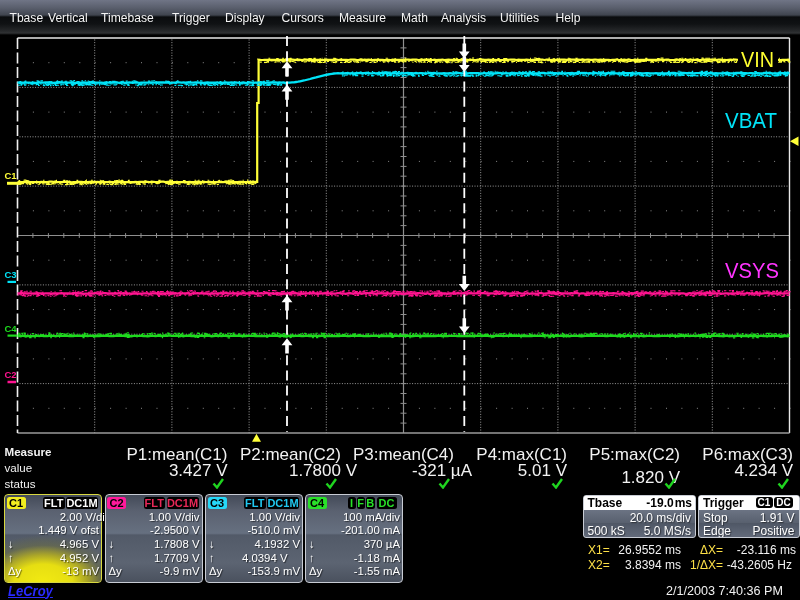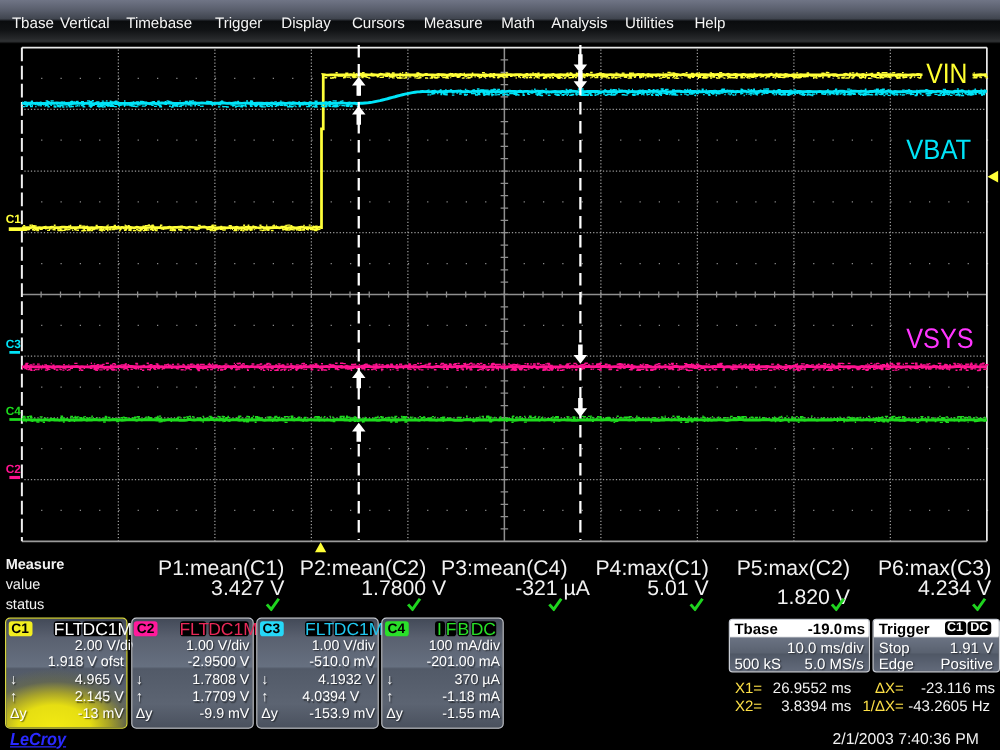--- a/index.html
+++ b/index.html
@@ -8,21 +8,21 @@
 .mc{position:absolute;width:120px;text-align:right;color:#f2f2f2;font-size:17px}
 .mk{position:absolute} .mk svg{display:block}
 #mlbl div{position:absolute;left:4.5px;color:#f2f2f2;font-size:11.6px}
 .cbox{position:absolute;top:494px;width:96px;height:87px;border:1.4px solid;border-radius:4px;
  background:linear-gradient(180deg,#434a58 0%,#5a6170 18%,#667080 44%,#525a68 46%,#5c6472 78%,#4a515e 100%);overflow:hidden}
 .glow{position:absolute;left:0;bottom:0;width:96px;height:87px;
  background:radial-gradient(ellipse 76px 47px at 40% 100%,#f2ea12 0%,#e6de12 38%,rgba(190,182,24,0.8) 58%,rgba(120,118,40,0.35) 78%,rgba(90,90,40,0) 100%)}
 .ctab{position:absolute;top:496.5px;width:19px;height:12px;border-radius:2.5px;color:#000;
  font-size:11px;font-weight:bold;text-align:center;line-height:12.5px}
 .hchip{position:absolute;top:496.5px;height:12px;background:#000;border-radius:2.5px;
- font-size:14px;font-weight:normal;text-align:center;line-height:13px}
+ font-size:11px;font-weight:bold;text-align:center;line-height:13px}
 .br{position:absolute;text-align:right;color:#fff;font-size:11.4px;text-shadow:1px 1px 1px rgba(0,0,0,0.55)}
 .bl{position:absolute;color:#fff;font-size:11.4px;text-shadow:1px 1px 1px rgba(0,0,0,0.55)}
 .ibox{position:absolute;top:494.5px;height:41.5px;border:1.2px solid #c8ccd4;border-radius:3px;overflow:hidden;background:linear-gradient(180deg,#fff 0px,#fff 13.5px,#6b7383 14px,#59616f 26.5px,#4e5664 26.5px,#616979 40px)}
 .ihdr{position:absolute;left:0;top:0;right:0;height:13.5px;background:#fff;color:#000;font-size:12px;font-weight:bold}
 .irow{position:absolute;left:0;right:0;height:13px;color:#fff;font-size:12px;text-shadow:1px 1px 1px rgba(0,0,0,0.5)}
 .xl{position:absolute;color:#fde047;font-size:12px}
 .xr{position:absolute;color:#f2f2f2;font-size:12px;text-align:right}
 </style></head><body>
 <svg width="800" height="600" viewBox="0 0 800 600" style="position:absolute;left:0;top:0">
 <path d="M94.7 39.5v1M94.7 42.1v1M94.7 44.7v1M94.7 47.3v1M94.7 49.9v1M94.7 52.5v1M94.7 55.1v1M94.7 57.7v1M94.7 60.3v1M94.7 62.9v1M94.7 65.5v1M94.7 68.1v1M94.7 70.7v1M94.7 73.3v1M94.7 75.9v1M94.7 78.5v1M94.7 81.1v1M94.7 83.7v1M94.7 86.3v1M94.7 88.9v1M94.7 91.5v1M94.7 94.1v1M94.7 96.7v1M94.7 99.3v1M94.7 101.9v1M94.7 104.5v1M94.7 107.1v1M94.7 109.7v1M94.7 112.3v1M94.7 114.9v1M94.7 117.5v1M94.7 120.1v1M94.7 122.7v1M94.7 125.3v1M94.7 127.9v1M94.7 130.5v1M94.7 133.1v1M94.7 135.7v1M94.7 138.3v1M94.7 140.9v1M94.7 143.5v1M94.7 146.1v1M94.7 148.7v1M94.7 151.3v1M94.7 153.9v1M94.7 156.5v1M94.7 159.1v1M94.7 161.7v1M94.7 164.3v1M94.7 166.9v1M94.7 169.5v1M94.7 172.1v1M94.7 174.7v1M94.7 177.3v1M94.7 179.9v1M94.7 182.5v1M94.7 185.1v1M94.7 187.7v1M94.7 190.3v1M94.7 192.9v1M94.7 195.5v1M94.7 198.1v1M94.7 200.7v1M94.7 203.3v1M94.7 205.9v1M94.7 208.5v1M94.7 211.1v1M94.7 213.7v1M94.7 216.3v1M94.7 218.9v1M94.7 221.5v1M94.7 224.1v1M94.7 226.7v1M94.7 229.3v1M94.7 231.9v1M94.7 234.5v1M94.7 237.1v1M94.7 239.7v1M94.7 242.3v1M94.7 244.9v1M94.7 247.5v1M94.7 250.1v1M94.7 252.7v1M94.7 255.3v1M94.7 257.9v1M94.7 260.5v1M94.7 263.1v1M94.7 265.7v1M94.7 268.3v1M94.7 270.9v1M94.7 273.5v1M94.7 276.1v1M94.7 278.7v1M94.7 281.3v1M94.7 283.9v1M94.7 286.5v1M94.7 289.1v1M94.7 291.7v1M94.7 294.3v1M94.7 296.9v1M94.7 299.5v1M94.7 302.1v1M94.7 304.7v1M94.7 307.3v1M94.7 309.9v1M94.7 312.5v1M94.7 315.1v1M94.7 317.7v1M94.7 320.3v1M94.7 322.9v1M94.7 325.5v1M94.7 328.1v1M94.7 330.7v1M94.7 333.3v1M94.7 335.9v1M94.7 338.5v1M94.7 341.1v1M94.7 343.7v1M94.7 346.3v1M94.7 348.9v1M94.7 351.5v1M94.7 354.1v1M94.7 356.7v1M94.7 359.3v1M94.7 361.9v1M94.7 364.5v1M94.7 367.1v1M94.7 369.7v1M94.7 372.3v1M94.7 374.9v1M94.7 377.5v1M94.7 380.1v1M94.7 382.7v1M94.7 385.3v1M94.7 387.9v1M94.7 390.5v1M94.7 393.1v1M94.7 395.7v1M94.7 398.3v1M94.7 400.9v1M94.7 403.5v1M94.7 406.1v1M94.7 408.7v1M94.7 411.3v1M94.7 413.9v1M94.7 416.5v1M94.7 419.1v1M94.7 421.7v1M94.7 424.3v1M94.7 426.9v1M94.7 429.5v1M94.7 432.1v1M171.9 39.5v1M171.9 42.1v1M171.9 44.7v1M171.9 47.3v1M171.9 49.9v1M171.9 52.5v1M171.9 55.1v1M171.9 57.7v1M171.9 60.3v1M171.9 62.9v1M171.9 65.5v1M171.9 68.1v1M171.9 70.7v1M171.9 73.3v1M171.9 75.9v1M171.9 78.5v1M171.9 81.1v1M171.9 83.7v1M171.9 86.3v1M171.9 88.9v1M171.9 91.5v1M171.9 94.1v1M171.9 96.7v1M171.9 99.3v1M171.9 101.9v1M171.9 104.5v1M171.9 107.1v1M171.9 109.7v1M171.9 112.3v1M171.9 114.9v1M171.9 117.5v1M171.9 120.1v1M171.9 122.7v1M171.9 125.3v1M171.9 127.9v1M171.9 130.5v1M171.9 133.1v1M171.9 135.7v1M171.9 138.3v1M171.9 140.9v1M171.9 143.5v1M171.9 146.1v1M171.9 148.7v1M171.9 151.3v1M171.9 153.9v1M171.9 156.5v1M171.9 159.1v1M171.9 161.7v1M171.9 164.3v1M171.9 166.9v1M171.9 169.5v1M171.9 172.1v1M171.9 174.7v1M171.9 177.3v1M171.9 179.9v1M171.9 182.5v1M171.9 185.1v1M171.9 187.7v1M171.9 190.3v1M171.9 192.9v1M171.9 195.5v1M171.9 198.1v1M171.9 200.7v1M171.9 203.3v1M171.9 205.9v1M171.9 208.5v1M171.9 211.1v1M171.9 213.7v1M171.9 216.3v1M171.9 218.9v1M171.9 221.5v1M171.9 224.1v1M171.9 226.7v1M171.9 229.3v1M171.9 231.9v1M171.9 234.5v1M171.9 237.1v1M171.9 239.7v1M171.9 242.3v1M171.9 244.9v1M171.9 247.5v1M171.9 250.1v1M171.9 252.7v1M171.9 255.3v1M171.9 257.9v1M171.9 260.5v1M171.9 263.1v1M171.9 265.7v1M171.9 268.3v1M171.9 270.9v1M171.9 273.5v1M171.9 276.1v1M171.9 278.7v1M171.9 281.3v1M171.9 283.9v1M171.9 286.5v1M171.9 289.1v1M171.9 291.7v1M171.9 294.3v1M171.9 296.9v1M171.9 299.5v1M171.9 302.1v1M171.9 304.7v1M171.9 307.3v1M171.9 309.9v1M171.9 312.5v1M171.9 315.1v1M171.9 317.7v1M171.9 320.3v1M171.9 322.9v1M171.9 325.5v1M171.9 328.1v1M171.9 330.7v1M171.9 333.3v1M171.9 335.9v1M171.9 338.5v1M171.9 341.1v1M171.9 343.7v1M171.9 346.3v1M171.9 348.9v1M171.9 351.5v1M171.9 354.1v1M171.9 356.7v1M171.9 359.3v1M171.9 361.9v1M171.9 364.5v1M171.9 367.1v1M171.9 369.7v1M171.9 372.3v1M171.9 374.9v1M171.9 377.5v1M171.9 380.1v1M171.9 382.7v1M171.9 385.3v1M171.9 387.9v1M171.9 390.5v1M171.9 393.1v1M171.9 395.7v1M171.9 398.3v1M171.9 400.9v1M171.9 403.5v1M171.9 406.1v1M171.9 408.7v1M171.9 411.3v1M171.9 413.9v1M171.9 416.5v1M171.9 419.1v1M171.9 421.7v1M171.9 424.3v1M171.9 426.9v1M171.9 429.5v1M171.9 432.1v1M249.1 39.5v1M249.1 42.1v1M249.1 44.7v1M249.1 47.3v1M249.1 49.9v1M249.1 52.5v1M249.1 55.1v1M249.1 57.7v1M249.1 60.3v1M249.1 62.9v1M249.1 65.5v1M249.1 68.1v1M249.1 70.7v1M249.1 73.3v1M249.1 75.9v1M249.1 78.5v1M249.1 81.1v1M249.1 83.7v1M249.1 86.3v1M249.1 88.9v1M249.1 91.5v1M249.1 94.1v1M249.1 96.7v1M249.1 99.3v1M249.1 101.9v1M249.1 104.5v1M249.1 107.1v1M249.1 109.7v1M249.1 112.3v1M249.1 114.9v1M249.1 117.5v1M249.1 120.1v1M249.1 122.7v1M249.1 125.3v1M249.1 127.9v1M249.1 130.5v1M249.1 133.1v1M249.1 135.7v1M249.1 138.3v1M249.1 140.9v1M249.1 143.5v1M249.1 146.1v1M249.1 148.7v1M249.1 151.3v1M249.1 153.9v1M249.1 156.5v1M249.1 159.1v1M249.1 161.7v1M249.1 164.3v1M249.1 166.9v1M249.1 169.5v1M249.1 172.1v1M249.1 174.7v1M249.1 177.3v1M249.1 179.9v1M249.1 182.5v1M249.1 185.1v1M249.1 187.7v1M249.1 190.3v1M249.1 192.9v1M249.1 195.5v1M249.1 198.1v1M249.1 200.7v1M249.1 203.3v1M249.1 205.9v1M249.1 208.5v1M249.1 211.1v1M249.1 213.7v1M249.1 216.3v1M249.1 218.9v1M249.1 221.5v1M249.1 224.1v1M249.1 226.7v1M249.1 229.3v1M249.1 231.9v1M249.1 234.5v1M249.1 237.1v1M249.1 239.7v1M249.1 242.3v1M249.1 244.9v1M249.1 247.5v1M249.1 250.1v1M249.1 252.7v1M249.1 255.3v1M249.1 257.9v1M249.1 260.5v1M249.1 263.1v1M249.1 265.7v1M249.1 268.3v1M249.1 270.9v1M249.1 273.5v1M249.1 276.1v1M249.1 278.7v1M249.1 281.3v1M249.1 283.9v1M249.1 286.5v1M249.1 289.1v1M249.1 291.7v1M249.1 294.3v1M249.1 296.9v1M249.1 299.5v1M249.1 302.1v1M249.1 304.7v1M249.1 307.3v1M249.1 309.9v1M249.1 312.5v1M249.1 315.1v1M249.1 317.7v1M249.1 320.3v1M249.1 322.9v1M249.1 325.5v1M249.1 328.1v1M249.1 330.7v1M249.1 333.3v1M249.1 335.9v1M249.1 338.5v1M249.1 341.1v1M249.1 343.7v1M249.1 346.3v1M249.1 348.9v1M249.1 351.5v1M249.1 354.1v1M249.1 356.7v1M249.1 359.3v1M249.1 361.9v1M249.1 364.5v1M249.1 367.1v1M249.1 369.7v1M249.1 372.3v1M249.1 374.9v1M249.1 377.5v1M249.1 380.1v1M249.1 382.7v1M249.1 385.3v1M249.1 387.9v1M249.1 390.5v1M249.1 393.1v1M249.1 395.7v1M249.1 398.3v1M249.1 400.9v1M249.1 403.5v1M249.1 406.1v1M249.1 408.7v1M249.1 411.3v1M249.1 413.9v1M249.1 416.5v1M249.1 419.1v1M249.1 421.7v1M249.1 424.3v1M249.1 426.9v1M249.1 429.5v1M249.1 432.1v1M326.3 39.5v1M326.3 42.1v1M326.3 44.7v1M326.3 47.3v1M326.3 49.9v1M326.3 52.5v1M326.3 55.1v1M326.3 57.7v1M326.3 60.3v1M326.3 62.9v1M326.3 65.5v1M326.3 68.1v1M326.3 70.7v1M326.3 73.3v1M326.3 75.9v1M326.3 78.5v1M326.3 81.1v1M326.3 83.7v1M326.3 86.3v1M326.3 88.9v1M326.3 91.5v1M326.3 94.1v1M326.3 96.7v1M326.3 99.3v1M326.3 101.9v1M326.3 104.5v1M326.3 107.1v1M326.3 109.7v1M326.3 112.3v1M326.3 114.9v1M326.3 117.5v1M326.3 120.1v1M326.3 122.7v1M326.3 125.3v1M326.3 127.9v1M326.3 130.5v1M326.3 133.1v1M326.3 135.7v1M326.3 138.3v1M326.3 140.9v1M326.3 143.5v1M326.3 146.1v1M326.3 148.7v1M326.3 151.3v1M326.3 153.9v1M326.3 156.5v1M326.3 159.1v1M326.3 161.7v1M326.3 164.3v1M326.3 166.9v1M326.3 169.5v1M326.3 172.1v1M326.3 174.7v1M326.3 177.3v1M326.3 179.9v1M326.3 182.5v1M326.3 185.1v1M326.3 187.7v1M326.3 190.3v1M326.3 192.9v1M326.3 195.5v1M326.3 198.1v1M326.3 200.7v1M326.3 203.3v1M326.3 205.9v1M326.3 208.5v1M326.3 211.1v1M326.3 213.7v1M326.3 216.3v1M326.3 218.9v1M326.3 221.5v1M326.3 224.1v1M326.3 226.7v1M326.3 229.3v1M326.3 231.9v1M326.3 234.5v1M326.3 237.1v1M326.3 239.7v1M326.3 242.3v1M326.3 244.9v1M326.3 247.5v1M326.3 250.1v1M326.3 252.7v1M326.3 255.3v1M326.3 257.9v1M326.3 260.5v1M326.3 263.1v1M326.3 265.7v1M326.3 268.3v1M326.3 270.9v1M326.3 273.5v1M326.3 276.1v1M326.3 278.7v1M326.3 281.3v1M326.3 283.9v1M326.3 286.5v1M326.3 289.1v1M326.3 291.7v1M326.3 294.3v1M326.3 296.9v1M326.3 299.5v1M326.3 302.1v1M326.3 304.7v1M326.3 307.3v1M326.3 309.9v1M326.3 312.5v1M326.3 315.1v1M326.3 317.7v1M326.3 320.3v1M326.3 322.9v1M326.3 325.5v1M326.3 328.1v1M326.3 330.7v1M326.3 333.3v1M326.3 335.9v1M326.3 338.5v1M326.3 341.1v1M326.3 343.7v1M326.3 346.3v1M326.3 348.9v1M326.3 351.5v1M326.3 354.1v1M326.3 356.7v1M326.3 359.3v1M326.3 361.9v1M326.3 364.5v1M326.3 367.1v1M326.3 369.7v1M326.3 372.3v1M326.3 374.9v1M326.3 377.5v1M326.3 380.1v1M326.3 382.7v1M326.3 385.3v1M326.3 387.9v1M326.3 390.5v1M326.3 393.1v1M326.3 395.7v1M326.3 398.3v1M326.3 400.9v1M326.3 403.5v1M326.3 406.1v1M326.3 408.7v1M326.3 411.3v1M326.3 413.9v1M326.3 416.5v1M326.3 419.1v1M326.3 421.7v1M326.3 424.3v1M326.3 426.9v1M326.3 429.5v1M326.3 432.1v1M480.7 39.5v1M480.7 42.1v1M480.7 44.7v1M480.7 47.3v1M480.7 49.9v1M480.7 52.5v1M480.7 55.1v1M480.7 57.7v1M480.7 60.3v1M480.7 62.9v1M480.7 65.5v1M480.7 68.1v1M480.7 70.7v1M480.7 73.3v1M480.7 75.9v1M480.7 78.5v1M480.7 81.1v1M480.7 83.7v1M480.7 86.3v1M480.7 88.9v1M480.7 91.5v1M480.7 94.1v1M480.7 96.7v1M480.7 99.3v1M480.7 101.9v1M480.7 104.5v1M480.7 107.1v1M480.7 109.7v1M480.7 112.3v1M480.7 114.9v1M480.7 117.5v1M480.7 120.1v1M480.7 122.7v1M480.7 125.3v1M480.7 127.9v1M480.7 130.5v1M480.7 133.1v1M480.7 135.7v1M480.7 138.3v1M480.7 140.9v1M480.7 143.5v1M480.7 146.1v1M480.7 148.7v1M480.7 151.3v1M480.7 153.9v1M480.7 156.5v1M480.7 159.1v1M480.7 161.7v1M480.7 164.3v1M480.7 166.9v1M480.7 169.5v1M480.7 172.1v1M480.7 174.7v1M480.7 177.3v1M480.7 179.9v1M480.7 182.5v1M480.7 185.1v1M480.7 187.7v1M480.7 190.3v1M480.7 192.9v1M480.7 195.5v1M480.7 198.1v1M480.7 200.7v1M480.7 203.3v1M480.7 205.9v1M480.7 208.5v1M480.7 211.1v1M480.7 213.7v1M480.7 216.3v1M480.7 218.9v1M480.7 221.5v1M480.7 224.1v1M480.7 226.7v1M480.7 229.3v1M480.7 231.9v1M480.7 234.5v1M480.7 237.1v1M480.7 239.7v1M480.7 242.3v1M480.7 244.9v1M480.7 247.5v1M480.7 250.1v1M480.7 252.7v1M480.7 255.3v1M480.7 257.9v1M480.7 260.5v1M480.7 263.1v1M480.7 265.7v1M480.7 268.3v1M480.7 270.9v1M480.7 273.5v1M480.7 276.1v1M480.7 278.7v1M480.7 281.3v1M480.7 283.9v1M480.7 286.5v1M480.7 289.1v1M480.7 291.7v1M480.7 294.3v1M480.7 296.9v1M480.7 299.5v1M480.7 302.1v1M480.7 304.7v1M480.7 307.3v1M480.7 309.9v1M480.7 312.5v1M480.7 315.1v1M480.7 317.7v1M480.7 320.3v1M480.7 322.9v1M480.7 325.5v1M480.7 328.1v1M480.7 330.7v1M480.7 333.3v1M480.7 335.9v1M480.7 338.5v1M480.7 341.1v1M480.7 343.7v1M480.7 346.3v1M480.7 348.9v1M480.7 351.5v1M480.7 354.1v1M480.7 356.7v1M480.7 359.3v1M480.7 361.9v1M480.7 364.5v1M480.7 367.1v1M480.7 369.7v1M480.7 372.3v1M480.7 374.9v1M480.7 377.5v1M480.7 380.1v1M480.7 382.7v1M480.7 385.3v1M480.7 387.9v1M480.7 390.5v1M480.7 393.1v1M480.7 395.7v1M480.7 398.3v1M480.7 400.9v1M480.7 403.5v1M480.7 406.1v1M480.7 408.7v1M480.7 411.3v1M480.7 413.9v1M480.7 416.5v1M480.7 419.1v1M480.7 421.7v1M480.7 424.3v1M480.7 426.9v1M480.7 429.5v1M480.7 432.1v1M557.9 39.5v1M557.9 42.1v1M557.9 44.7v1M557.9 47.3v1M557.9 49.9v1M557.9 52.5v1M557.9 55.1v1M557.9 57.7v1M557.9 60.3v1M557.9 62.9v1M557.9 65.5v1M557.9 68.1v1M557.9 70.7v1M557.9 73.3v1M557.9 75.9v1M557.9 78.5v1M557.9 81.1v1M557.9 83.7v1M557.9 86.3v1M557.9 88.9v1M557.9 91.5v1M557.9 94.1v1M557.9 96.7v1M557.9 99.3v1M557.9 101.9v1M557.9 104.5v1M557.9 107.1v1M557.9 109.7v1M557.9 112.3v1M557.9 114.9v1M557.9 117.5v1M557.9 120.1v1M557.9 122.7v1M557.9 125.3v1M557.9 127.9v1M557.9 130.5v1M557.9 133.1v1M557.9 135.7v1M557.9 138.3v1M557.9 140.9v1M557.9 143.5v1M557.9 146.1v1M557.9 148.7v1M557.9 151.3v1M557.9 153.9v1M557.9 156.5v1M557.9 159.1v1M557.9 161.7v1M557.9 164.3v1M557.9 166.9v1M557.9 169.5v1M557.9 172.1v1M557.9 174.7v1M557.9 177.3v1M557.9 179.9v1M557.9 182.5v1M557.9 185.1v1M557.9 187.7v1M557.9 190.3v1M557.9 192.9v1M557.9 195.5v1M557.9 198.1v1M557.9 200.7v1M557.9 203.3v1M557.9 205.9v1M557.9 208.5v1M557.9 211.1v1M557.9 213.7v1M557.9 216.3v1M557.9 218.9v1M557.9 221.5v1M557.9 224.1v1M557.9 226.7v1M557.9 229.3v1M557.9 231.9v1M557.9 234.5v1M557.9 237.1v1M557.9 239.7v1M557.9 242.3v1M557.9 244.9v1M557.9 247.5v1M557.9 250.1v1M557.9 252.7v1M557.9 255.3v1M557.9 257.9v1M557.9 260.5v1M557.9 263.1v1M557.9 265.7v1M557.9 268.3v1M557.9 270.9v1M557.9 273.5v1M557.9 276.1v1M557.9 278.7v1M557.9 281.3v1M557.9 283.9v1M557.9 286.5v1M557.9 289.1v1M557.9 291.7v1M557.9 294.3v1M557.9 296.9v1M557.9 299.5v1M557.9 302.1v1M557.9 304.7v1M557.9 307.3v1M557.9 309.9v1M557.9 312.5v1M557.9 315.1v1M557.9 317.7v1M557.9 320.3v1M557.9 322.9v1M557.9 325.5v1M557.9 328.1v1M557.9 330.7v1M557.9 333.3v1M557.9 335.9v1M557.9 338.5v1M557.9 341.1v1M557.9 343.7v1M557.9 346.3v1M557.9 348.9v1M557.9 351.5v1M557.9 354.1v1M557.9 356.7v1M557.9 359.3v1M557.9 361.9v1M557.9 364.5v1M557.9 367.1v1M557.9 369.7v1M557.9 372.3v1M557.9 374.9v1M557.9 377.5v1M557.9 380.1v1M557.9 382.7v1M557.9 385.3v1M557.9 387.9v1M557.9 390.5v1M557.9 393.1v1M557.9 395.7v1M557.9 398.3v1M557.9 400.9v1M557.9 403.5v1M557.9 406.1v1M557.9 408.7v1M557.9 411.3v1M557.9 413.9v1M557.9 416.5v1M557.9 419.1v1M557.9 421.7v1M557.9 424.3v1M557.9 426.9v1M557.9 429.5v1M557.9 432.1v1M635.1 39.5v1M635.1 42.1v1M635.1 44.7v1M635.1 47.3v1M635.1 49.9v1M635.1 52.5v1M635.1 55.1v1M635.1 57.7v1M635.1 60.3v1M635.1 62.9v1M635.1 65.5v1M635.1 68.1v1M635.1 70.7v1M635.1 73.3v1M635.1 75.9v1M635.1 78.5v1M635.1 81.1v1M635.1 83.7v1M635.1 86.3v1M635.1 88.9v1M635.1 91.5v1M635.1 94.1v1M635.1 96.7v1M635.1 99.3v1M635.1 101.9v1M635.1 104.5v1M635.1 107.1v1M635.1 109.7v1M635.1 112.3v1M635.1 114.9v1M635.1 117.5v1M635.1 120.1v1M635.1 122.7v1M635.1 125.3v1M635.1 127.9v1M635.1 130.5v1M635.1 133.1v1M635.1 135.7v1M635.1 138.3v1M635.1 140.9v1M635.1 143.5v1M635.1 146.1v1M635.1 148.7v1M635.1 151.3v1M635.1 153.9v1M635.1 156.5v1M635.1 159.1v1M635.1 161.7v1M635.1 164.3v1M635.1 166.9v1M635.1 169.5v1M635.1 172.1v1M635.1 174.7v1M635.1 177.3v1M635.1 179.9v1M635.1 182.5v1M635.1 185.1v1M635.1 187.7v1M635.1 190.3v1M635.1 192.9v1M635.1 195.5v1M635.1 198.1v1M635.1 200.7v1M635.1 203.3v1M635.1 205.9v1M635.1 208.5v1M635.1 211.1v1M635.1 213.7v1M635.1 216.3v1M635.1 218.9v1M635.1 221.5v1M635.1 224.1v1M635.1 226.7v1M635.1 229.3v1M635.1 231.9v1M635.1 234.5v1M635.1 237.1v1M635.1 239.7v1M635.1 242.3v1M635.1 244.9v1M635.1 247.5v1M635.1 250.1v1M635.1 252.7v1M635.1 255.3v1M635.1 257.9v1M635.1 260.5v1M635.1 263.1v1M635.1 265.7v1M635.1 268.3v1M635.1 270.9v1M635.1 273.5v1M635.1 276.1v1M635.1 278.7v1M635.1 281.3v1M635.1 283.9v1M635.1 286.5v1M635.1 289.1v1M635.1 291.7v1M635.1 294.3v1M635.1 296.9v1M635.1 299.5v1M635.1 302.1v1M635.1 304.7v1M635.1 307.3v1M635.1 309.9v1M635.1 312.5v1M635.1 315.1v1M635.1 317.7v1M635.1 320.3v1M635.1 322.9v1M635.1 325.5v1M635.1 328.1v1M635.1 330.7v1M635.1 333.3v1M635.1 335.9v1M635.1 338.5v1M635.1 341.1v1M635.1 343.7v1M635.1 346.3v1M635.1 348.9v1M635.1 351.5v1M635.1 354.1v1M635.1 356.7v1M635.1 359.3v1M635.1 361.9v1M635.1 364.5v1M635.1 367.1v1M635.1 369.7v1M635.1 372.3v1M635.1 374.9v1M635.1 377.5v1M635.1 380.1v1M635.1 382.7v1M635.1 385.3v1M635.1 387.9v1M635.1 390.5v1M635.1 393.1v1M635.1 395.7v1M635.1 398.3v1M635.1 400.9v1M635.1 403.5v1M635.1 406.1v1M635.1 408.7v1M635.1 411.3v1M635.1 413.9v1M635.1 416.5v1M635.1 419.1v1M635.1 421.7v1M635.1 424.3v1M635.1 426.9v1M635.1 429.5v1M635.1 432.1v1M712.3 39.5v1M712.3 42.1v1M712.3 44.7v1M712.3 47.3v1M712.3 49.9v1M712.3 52.5v1M712.3 55.1v1M712.3 57.7v1M712.3 60.3v1M712.3 62.9v1M712.3 65.5v1M712.3 68.1v1M712.3 70.7v1M712.3 73.3v1M712.3 75.9v1M712.3 78.5v1M712.3 81.1v1M712.3 83.7v1M712.3 86.3v1M712.3 88.9v1M712.3 91.5v1M712.3 94.1v1M712.3 96.7v1M712.3 99.3v1M712.3 101.9v1M712.3 104.5v1M712.3 107.1v1M712.3 109.7v1M712.3 112.3v1M712.3 114.9v1M712.3 117.5v1M712.3 120.1v1M712.3 122.7v1M712.3 125.3v1M712.3 127.9v1M712.3 130.5v1M712.3 133.1v1M712.3 135.7v1M712.3 138.3v1M712.3 140.9v1M712.3 143.5v1M712.3 146.1v1M712.3 148.7v1M712.3 151.3v1M712.3 153.9v1M712.3 156.5v1M712.3 159.1v1M712.3 161.7v1M712.3 164.3v1M712.3 166.9v1M712.3 169.5v1M712.3 172.1v1M712.3 174.7v1M712.3 177.3v1M712.3 179.9v1M712.3 182.5v1M712.3 185.1v1M712.3 187.7v1M712.3 190.3v1M712.3 192.9v1M712.3 195.5v1M712.3 198.1v1M712.3 200.7v1M712.3 203.3v1M712.3 205.9v1M712.3 208.5v1M712.3 211.1v1M712.3 213.7v1M712.3 216.3v1M712.3 218.9v1M712.3 221.5v1M712.3 224.1v1M712.3 226.7v1M712.3 229.3v1M712.3 231.9v1M712.3 234.5v1M712.3 237.1v1M712.3 239.7v1M712.3 242.3v1M712.3 244.9v1M712.3 247.5v1M712.3 250.1v1M712.3 252.7v1M712.3 255.3v1M712.3 257.9v1M712.3 260.5v1M712.3 263.1v1M712.3 265.7v1M712.3 268.3v1M712.3 270.9v1M712.3 273.5v1M712.3 276.1v1M712.3 278.7v1M712.3 281.3v1M712.3 283.9v1M712.3 286.5v1M712.3 289.1v1M712.3 291.7v1M712.3 294.3v1M712.3 296.9v1M712.3 299.5v1M712.3 302.1v1M712.3 304.7v1M712.3 307.3v1M712.3 309.9v1M712.3 312.5v1M712.3 315.1v1M712.3 317.7v1M712.3 320.3v1M712.3 322.9v1M712.3 325.5v1M712.3 328.1v1M712.3 330.7v1M712.3 333.3v1M712.3 335.9v1M712.3 338.5v1M712.3 341.1v1M712.3 343.7v1M712.3 346.3v1M712.3 348.9v1M712.3 351.5v1M712.3 354.1v1M712.3 356.7v1M712.3 359.3v1M712.3 361.9v1M712.3 364.5v1M712.3 367.1v1M712.3 369.7v1M712.3 372.3v1M712.3 374.9v1M712.3 377.5v1M712.3 380.1v1M712.3 382.7v1M712.3 385.3v1M712.3 387.9v1M712.3 390.5v1M712.3 393.1v1M712.3 395.7v1M712.3 398.3v1M712.3 400.9v1M712.3 403.5v1M712.3 406.1v1M712.3 408.7v1M712.3 411.3v1M712.3 413.9v1M712.3 416.5v1M712.3 419.1v1M712.3 421.7v1M712.3 424.3v1M712.3 426.9v1M712.3 429.5v1M712.3 432.1v1" stroke="#9a9a9a" stroke-width="1" fill="none"></path>
@@ -139,24 +139,24 @@
       <path d="M1.5 5.5l3.5 4 6-8.5" stroke="#1fd41f" stroke-width="2.4" fill="none"></path>
     </svg>
   </div>
 <div class="cbox" style="left:4px;border-color:#d8d840">
     <div class="glow"></div>
   </div>
 <div class="ctab" style="left:6.5px;background:#f2ee20">C1</div>
 <div class="hchip" style="left:43px;width:21.5px;color:#fff">FLT</div>
 <div class="hchip" style="left:66px;width:32px;color:#fff">DC1M</div>
 <div class="br" style="top:510.8px;left:6.5px;width:104px">2.00 V/div</div>
-<div class="br" style="top:524.4px;left:6.5px;width:92.5px">1.918 V ofst</div>
+<div class="br" style="top:524.4px;left:6.5px;width:92.5px">1.449 V ofst</div>
 <div class="br" style="top:538.0px;left:6.5px;width:92.5px">4.965 V</div>
 <div class="bl" style="top:538.0px;left:8px">↓</div>
-<div class="br" style="top:551.6px;left:6.5px;width:92.5px">2.145 V</div>
+<div class="br" style="top:551.6px;left:6.5px;width:92.5px">4.952 V</div>
 <div class="bl" style="top:551.6px;left:8px">↑</div>
 <div class="br" style="top:565.2px;left:6.5px;width:92.5px">-13 mV</div>
 <div class="bl" style="top:565.2px;left:8px">Δy</div>
 <div class="cbox" style="left:104.5px;border-color:#c8ccd4"></div>
 <div class="ctab" style="left:107.0px;background:#ff1a9b">C2</div>
 <div class="hchip" style="left:143.5px;width:21.5px;color:#e82858">FLT</div>
 <div class="hchip" style="left:166.5px;width:32px;color:#e82858">DC1M</div>
 <div class="br" style="top:510.8px;left:107.0px;width:92.5px">1.00 V/div</div>
 <div class="br" style="top:524.4px;left:107.0px;width:92.5px">-2.9500 V</div>
 <div class="br" style="top:538.0px;left:107.0px;width:92.5px">1.7808 V</div>
@@ -190,21 +190,21 @@
 <div class="br" style="top:551.6px;left:307.5px;width:92.5px">-1.18 mA</div>
 <div class="bl" style="top:551.6px;left:309px">↑</div>
 <div class="br" style="top:565.2px;left:307.5px;width:92.5px">-1.55 mA</div>
 <div class="bl" style="top:565.2px;left:309px">Δy</div>
 <div class="ibox" style="left:582.5px;width:111.5px">
  <div class="ihdr">
       <span style="position:absolute;left:4px;top:0.5px">Tbase</span>
       <span style="position:absolute;right:3px;top:0.5px">-19.0 ms</span>
     </div>
  <div class="irow" style="top:15px">
-      <span style="position:absolute;right:4px">10.0 ms/div</span>
+      <span style="position:absolute;right:4px">20.0 ms/div</span>
     </div>
  <div class="irow" style="top:28px">
       <span style="position:absolute;left:4px">500 kS</span>
       <span style="position:absolute;right:4px">5.0 MS/s</span>
     </div>
 </div>
 <div class="ibox" style="left:698px;width:99.5px">
  <div class="ihdr">
       <span style="position:absolute;left:4px;top:0.5px">Trigger</span>
   <span style="position:absolute;left:56.5px;top:1.5px;width:17px;height:10.5px;background:#000;color:#fff;border-radius:3px;text-align:center;font-size:10px;font-weight:bold;line-height:11px">C1</span>

